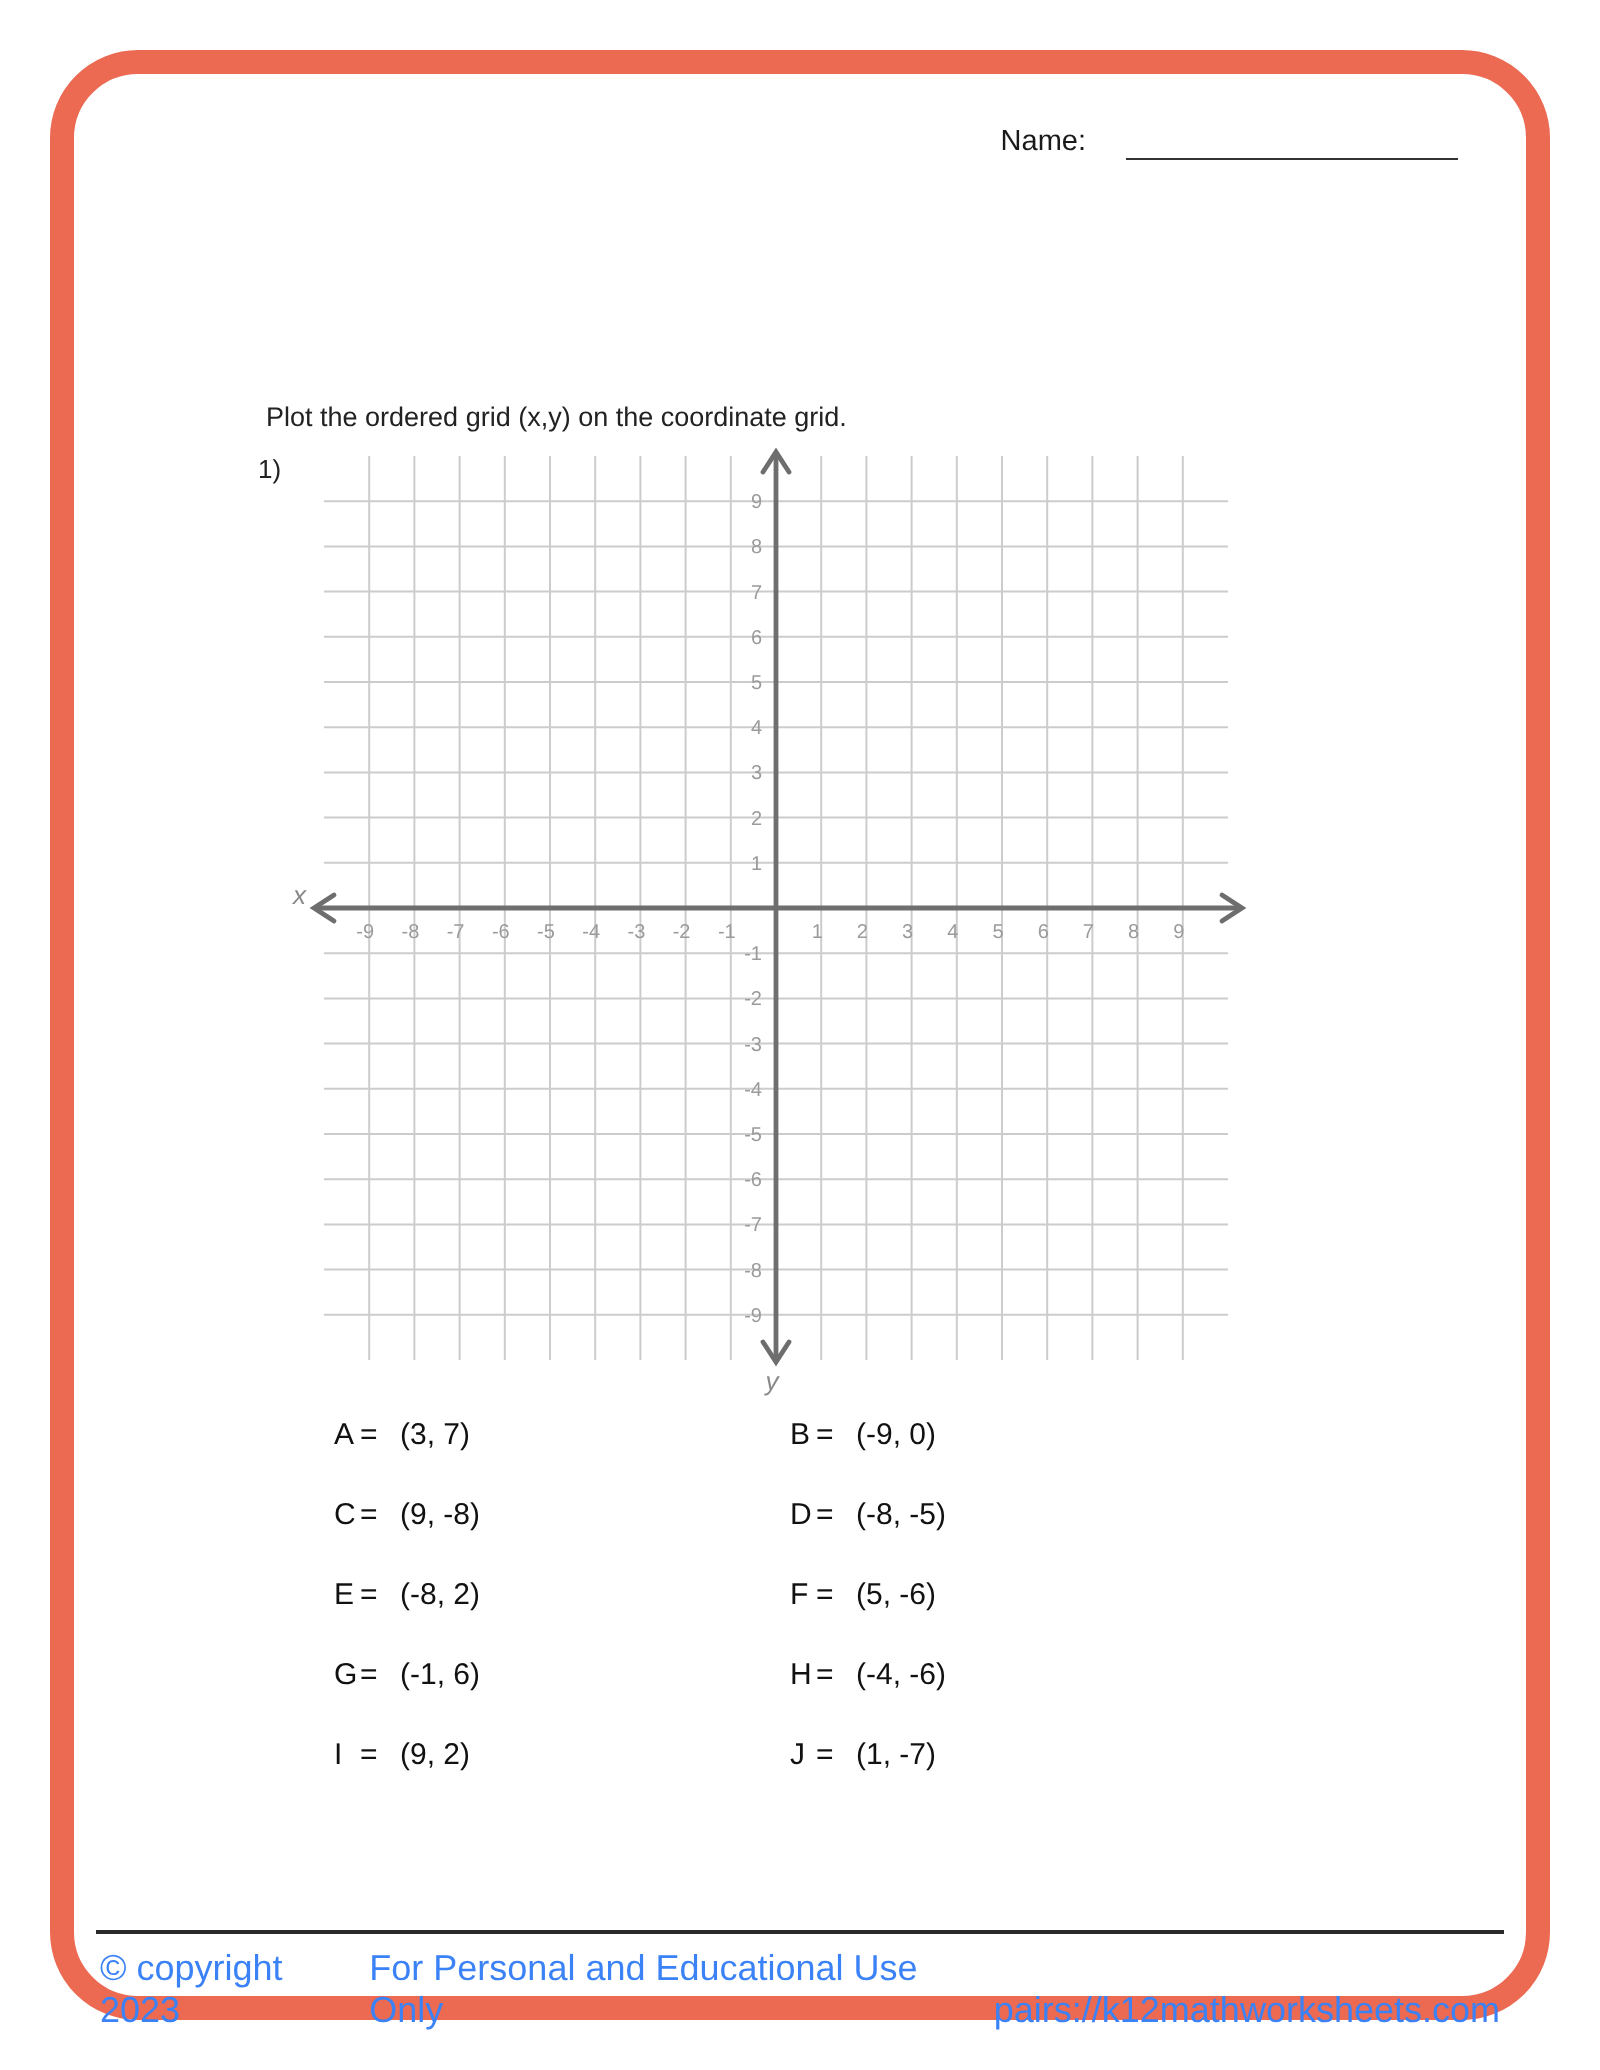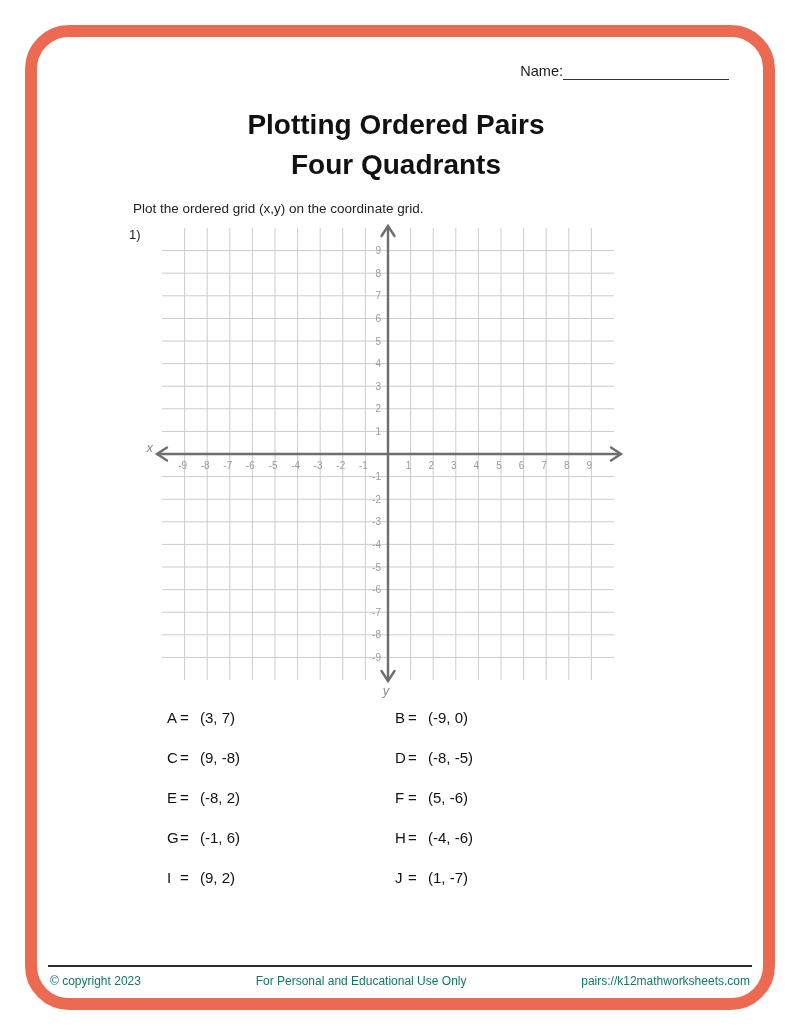--- a/index.html
+++ b/index.html
@@ -8,21 +8,21 @@
     font-family:"Liberation Sans", sans-serif; color:#1a1a1a; overflow:hidden;
   }
   .border-frame {
     position:absolute; left:25px; top:25px; right:25px; bottom:25px;
     border:12px solid #ec6a52; border-radius:44px; pointer-events:none;
   }
   .name-row {
     position:absolute; top:62px; right:71px;
     display:flex; align-items:flex-end; font-size:14.5px;
   }
-  .name-label { margin-right:0; padding-bottom:1px; }
+  .name-label { margin-right:20px; padding-bottom:1px; }
   .name-line {
     display:inline-block; width:166px; height:17px;
     border-bottom:1.6px solid #333;
   }
   .title {
     position:absolute; top:105px; left:0; width:792px; margin:0;
     text-align:center; font-size:28px; font-weight:bold; line-height:40px;
     color:#111;
   }
   .instruction {
@@ -41,36 +41,35 @@
   .pair-label { width:13px; }
   .pair-eq { width:20px; }
   .pair-value { white-space:pre; }
   .footer-line {
     position:absolute; left:48px; right:48px; top:965px; height:1.8px;
     background:#2b2b2b;
   }
   .footer-row {
     position:absolute; left:50px; right:50px; top:974px;
     display:flex; justify-content:space-between; align-items:flex-end;
-    font-size:12px; color:#0f766e;
+    font-size:18px; color:#3b82f6;
   }
 </style>
 </head>
 <body>
 
 <div class="border-frame" style="border-color: rgb(236, 106, 82);"></div>
 
 <div class="name-row">
   <span class="name-label">Name:</span>
   <span class="name-line"></span>
 </div>
 
 <h1 class="title">
-  <span>Plotting Ordered Pairs</span><br>
-  <span>Four Quadrants</span>
+  <br>
 </h1>
 
 <div class="instruction">Plot the ordered grid (x,y) on the coordinate grid.</div>
 <div class="problem-number">1)</div>
 
 <svg id="grid-svg" width="800" height="1035" viewBox="0 0 800 1035">
     <line x1="184.6" y1="228" x2="184.6" y2="680" stroke="#cccccc" stroke-width="1"></line>
     <line x1="207.2" y1="228" x2="207.2" y2="680" stroke="#cccccc" stroke-width="1"></line>
     <line x1="229.79999999999998" y1="228" x2="229.79999999999998" y2="680" stroke="#cccccc" stroke-width="1"></line>
     <line x1="252.39999999999998" y1="228" x2="252.39999999999998" y2="680" stroke="#cccccc" stroke-width="1"></line>

